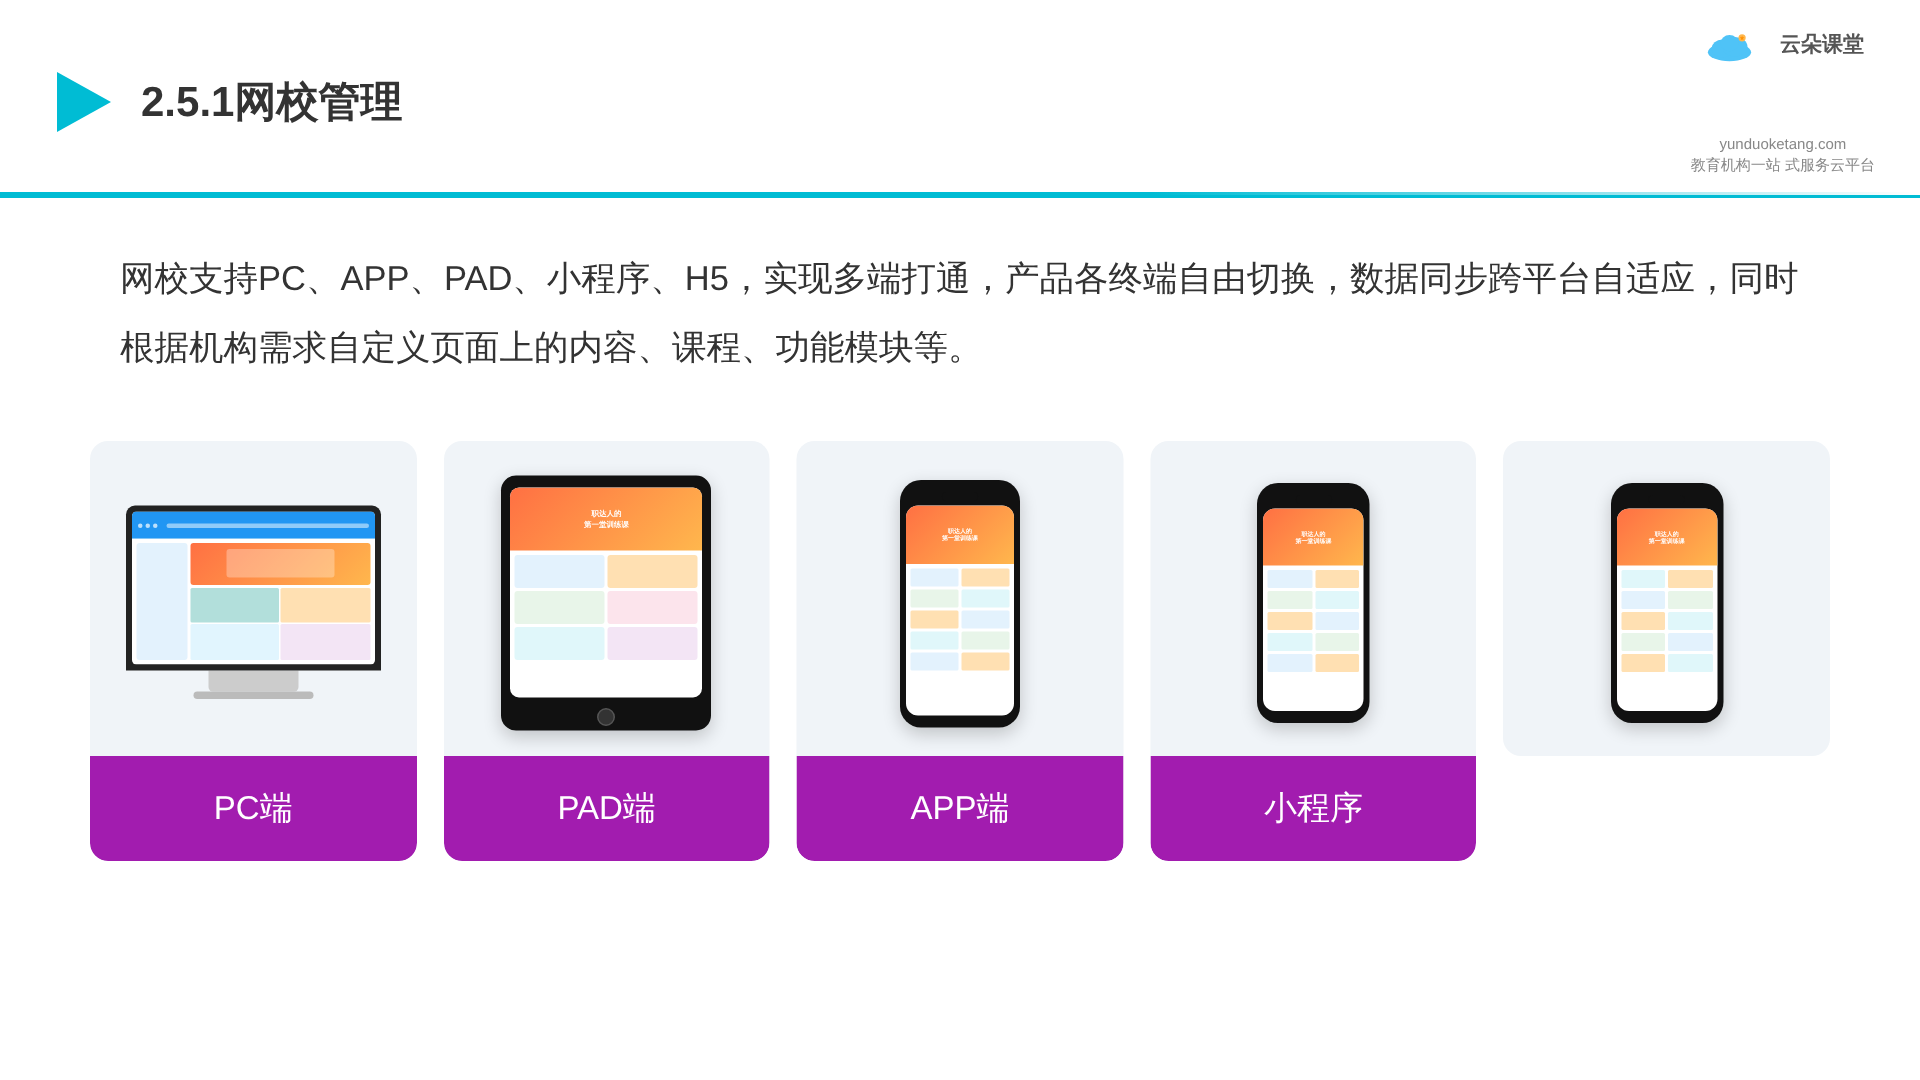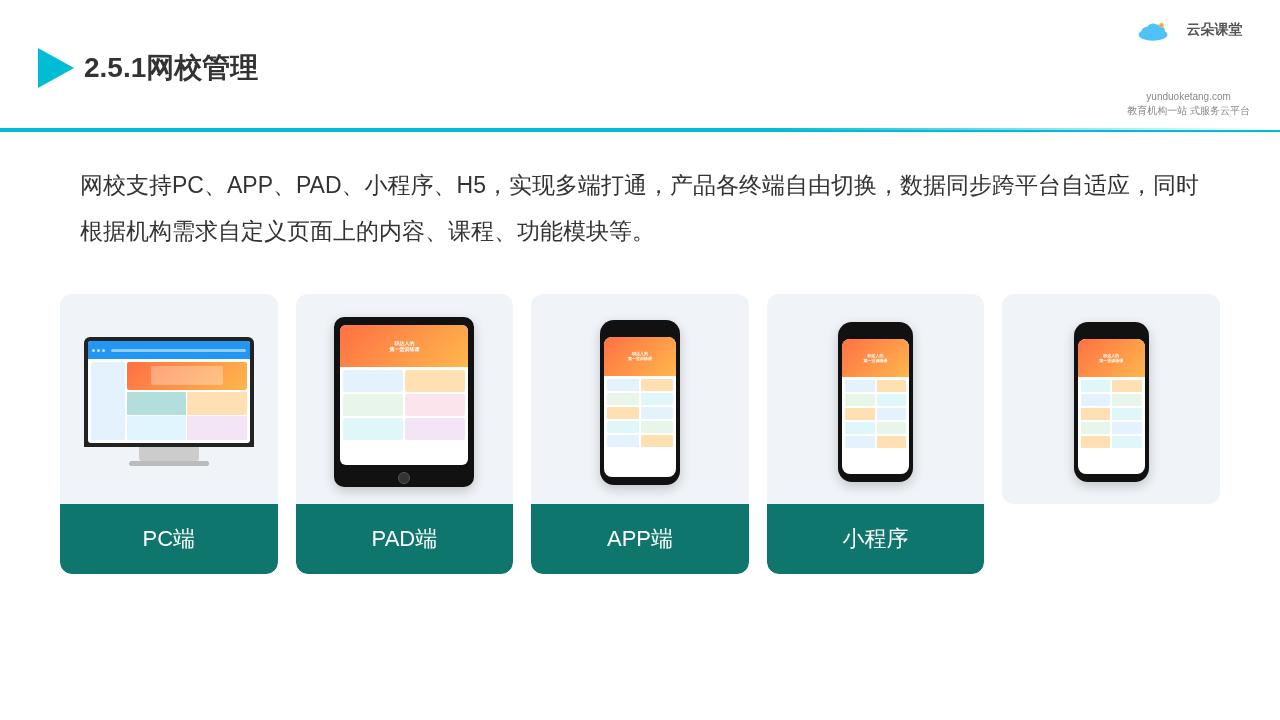--- a/index.html
+++ b/index.html
@@ -18,21 +18,21 @@
       align-items: center;
       justify-content: space-between;
       padding: 18px 30px 12px 30px;
       border-bottom: 2px solid #00bcd4;
       position: relative;
     }
 
     .header-left {
       display: flex;
       align-items: center;
-      gap: 6px;
+      gap: 16px;
     }
 
     .play-icon {
       width: 48px;
       height: 48px;
     }
 
     .page-title {
       font-size: 28px;
       font-weight: bold;
@@ -98,21 +98,21 @@
       height: 210px;
       display: flex;
       align-items: center;
       justify-content: center;
       padding: 16px 10px 10px 10px;
       position: relative;
     }
 
     .card-label {
       width: 100%;
-      background: #0f766e;
+      background: #a21caf;
       color: white;
       text-align: center;
       font-size: 22px;
       font-weight: 500;
       padding: 20px 0;
       border-radius: 0 0 12px 12px;
     }
 
     
     .pc-monitor {

